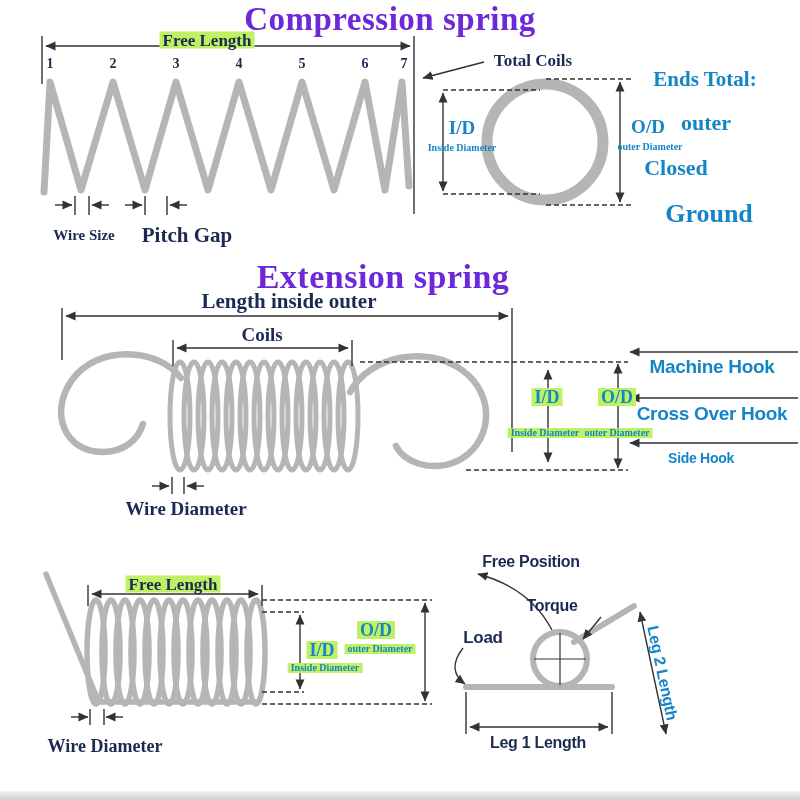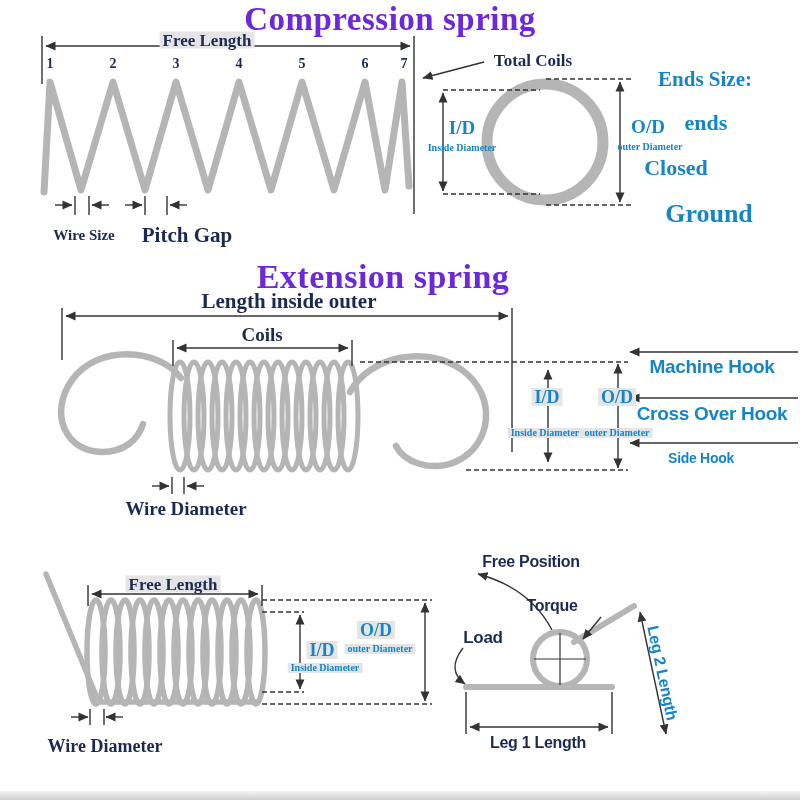--- a/index.html
+++ b/index.html
@@ -5,21 +5,21 @@
   * { margin:0; padding:0; box-sizing:border-box; }
   html,body { background:#fff; }
   body { font-family:"Liberation Serif", serif; }
   .canvas { position:relative; width:800px; height:800px; background:#ffffff; overflow:hidden; }
   .canvas > svg { position:absolute; left:0; top:0; }
   .lbl { position:absolute; transform:translate(-50%,-50%); white-space:nowrap; font-weight:bold; line-height:1; }
   .title { color:#6d28d9; letter-spacing:.5px; }
   .navy { color:#1c2a52; }
   .blue { color:#1685c8; }
   .sans { font-family:"Liberation Sans", sans-serif; letter-spacing:-0.3px; }
-  .bg { background:#e5e5e5; padding:0 3px;text-align:right; }
+  .bg { background:#bef264; padding:0 3px;text-align:right; }
   .strip { position:absolute; left:0; right:0; bottom:0; height:9px;
            background:linear-gradient(to bottom,#f4f4f4,#cfcfcf); }
 </style>
 </head>
 <body>
 
 <div class="canvas">
 
   <svg width="800" height="800" viewBox="0 0 800 800">
     <defs>
@@ -148,22 +148,22 @@
   <div class="lbl navy" style="left:302px;top:64px;font-size:14px">5</div>
   <div class="lbl navy" style="left:365px;top:64px;font-size:14px">6</div>
   <div class="lbl navy" style="left:404px;top:64px;font-size:14px">7</div>
   <div class="lbl navy" style="left:533px;top:60px;font-size:17px">Total Coils</div>
   <div class="lbl navy" style="left:84px;top:235px;font-size:15px">Wire Size</div>
   <div class="lbl navy" style="left:187px;top:235px;font-size:21px">Pitch Gap</div>
   <div class="lbl blue" style="left:462px;top:127px;font-size:19px">I/D</div>
   <div class="lbl blue" style="left:462px;top:148px;font-size:10px">Inside Diameter</div>
   <div class="lbl blue" style="left:648px;top:126px;font-size:19px">O/D</div>
   <div class="lbl blue" style="left:650px;top:147px;font-size:10px">outer Diameter</div>
-  <div class="lbl blue" style="left:705px;top:79px;font-size:21px">Ends Size:</div>
-  <div class="lbl blue" style="left:706px;top:123px;font-size:22px">ends</div>
+  <div class="lbl blue" style="left:705px;top:79px;font-size:21px">Ends Total:</div>
+  <div class="lbl blue" style="left:706px;top:123px;font-size:22px">outer</div>
   <div class="lbl blue" style="left:676px;top:168px;font-size:22px">Closed</div>
   <div class="lbl blue" style="left:709px;top:214px;font-size:26px">Ground</div>
 
   <div class="lbl title" style="left:383px;top:277px;font-size:34px">Extension spring</div>
   <div class="lbl navy" style="left:289px;top:301px;font-size:21px">Length inside outer</div>
   <div class="lbl navy" style="left:262px;top:334px;font-size:19px">Coils</div>
   <div class="lbl blue bg" style="left:547px;top:397px;font-size:18px">I/D</div>
   <div class="lbl blue bg" style="left:545px;top:433px;font-size:10px">Inside Diameter</div>
   <div class="lbl blue bg" style="left:617px;top:397px;font-size:18px">O/D</div>
   <div class="lbl blue bg" style="left:617px;top:433px;font-size:10px">outer Diameter</div>

